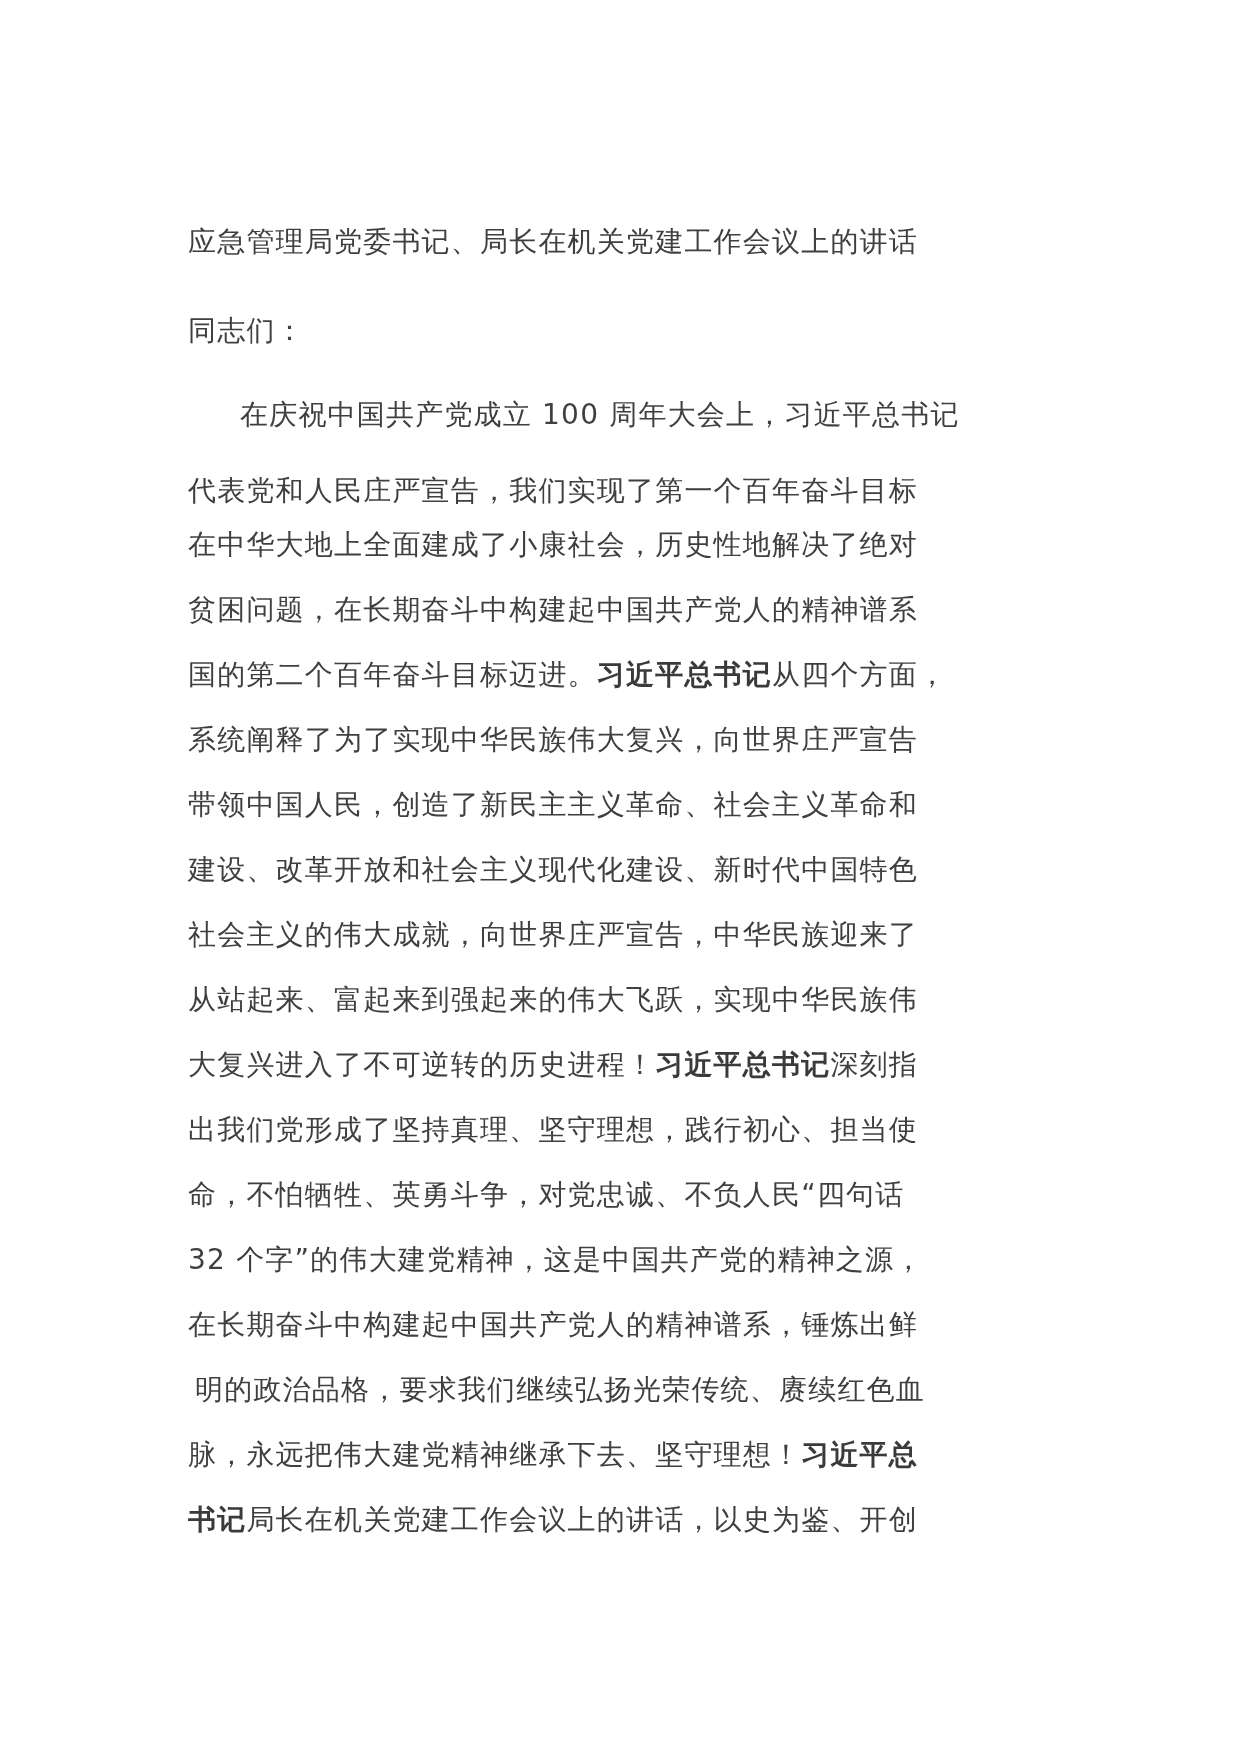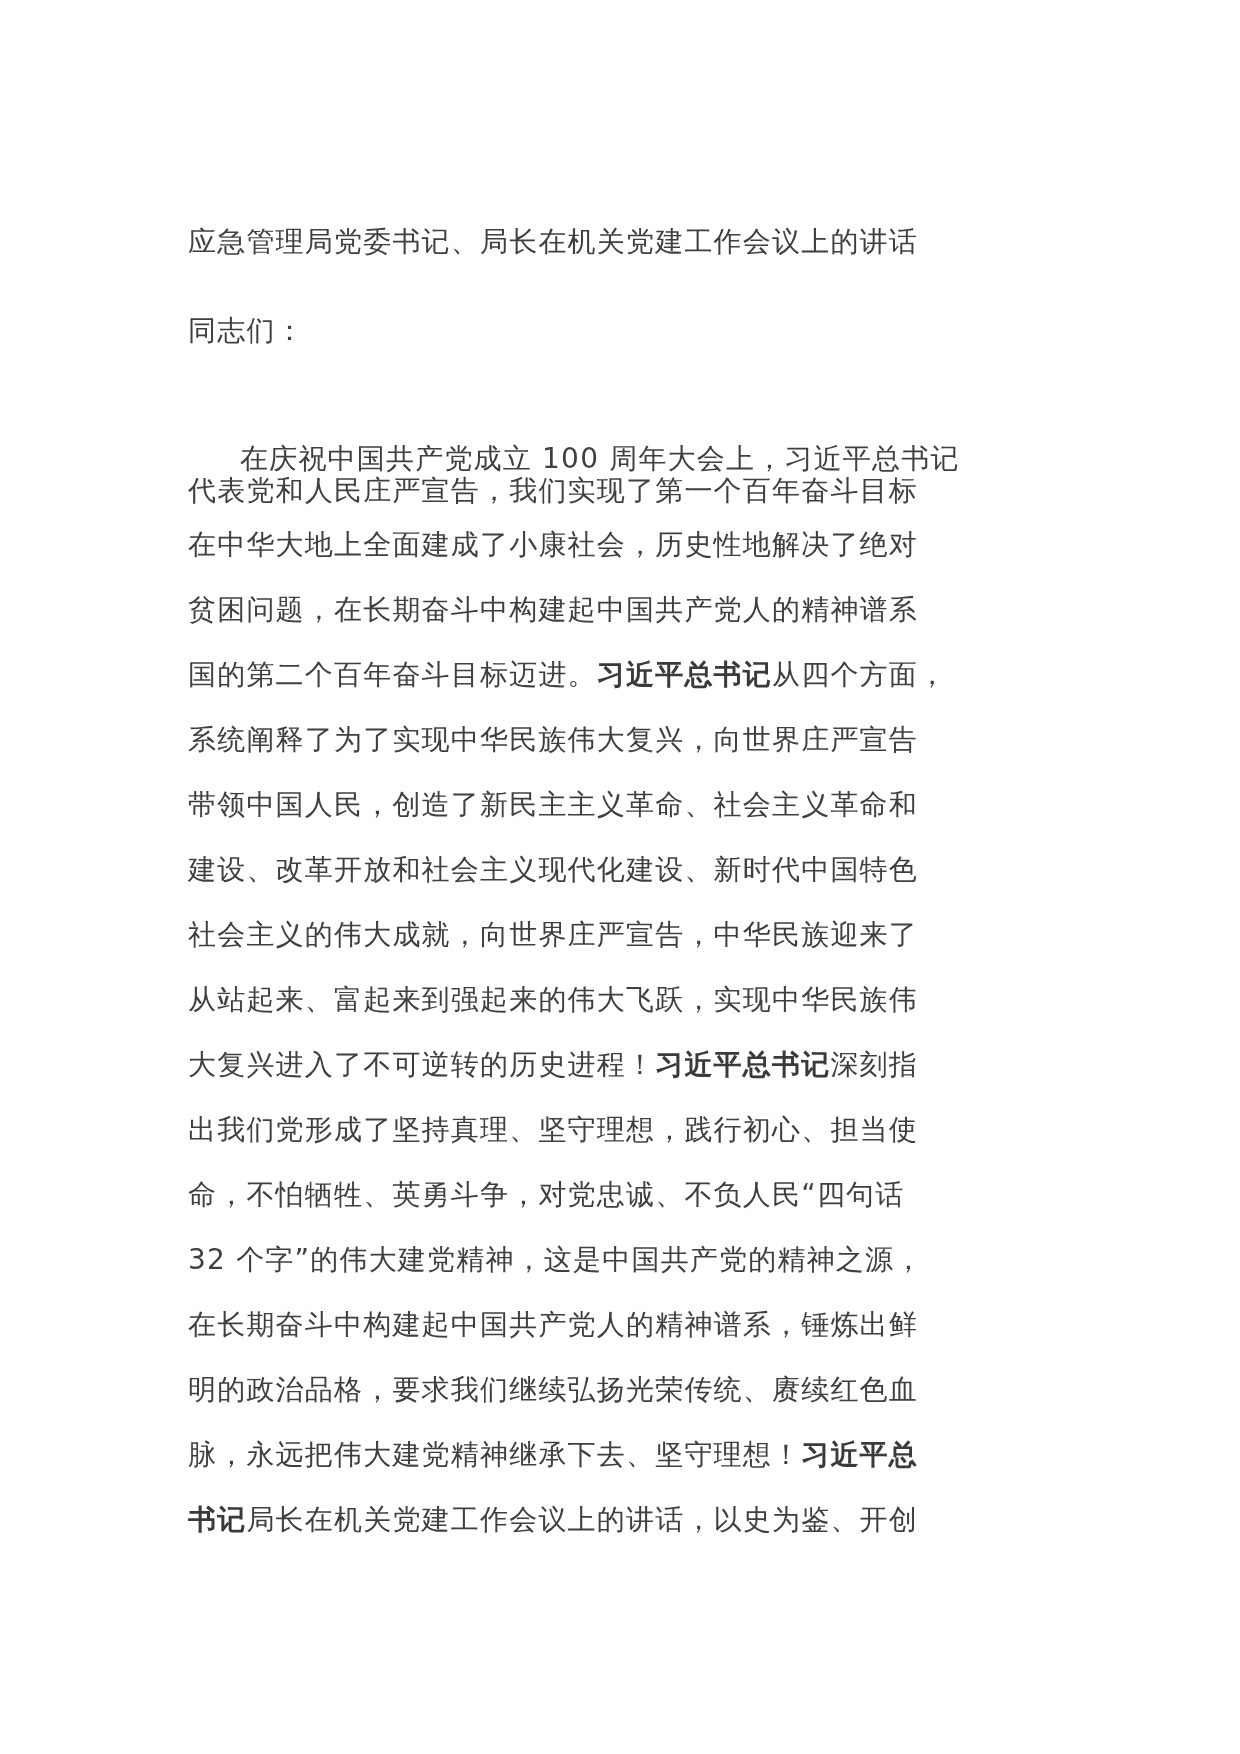--- a/index.html
+++ b/index.html
@@ -23,21 +23,21 @@
     }
     .line {
       position: absolute;
       left: 0;
       white-space: nowrap;
       font-size: 28px;
       line-height: 40px;
       height: 40px;
       letter-spacing: 1.2px;
     }
-    .indent { padding-left: 52px; margin-top: 44px; }
+    .indent { padding-left: 52px; }
     b { font-weight: bold; color: #3a3a3a; }
   </style>
 </head>
 <body>
 
 <div class="page">
   <div class="line" style="top:222px">应急管理局党委书记、局长在机关党建工作会议上的讲话</div>
   <div class="line" style="top:311px">同志们：</div>
   <div id="body">
       <div class="line indent" style="top: 395px;"><span>在庆祝中国共产党成立 100 周年大会上，习近平总书记</span></div>
@@ -48,17 +48,17 @@
       <div class="line" style="top: 720px;"><span>系统阐释了为了实现中华民族伟大复兴，向世界庄严宣告</span></div>
       <div class="line" style="top: 785px;"><span>带领中国人民，创造了新民主主义革命、社会主义革命和</span></div>
       <div class="line" style="top: 850px;"><span>建设、改革开放和社会主义现代化建设、新时代中国特色</span></div>
       <div class="line" style="top: 915px;"><span>社会主义的伟大成就，向世界庄严宣告，中华民族迎来了</span></div>
       <div class="line" style="top: 980px;"><span>从站起来、富起来到强起来的伟大飞跃，实现中华民族伟</span></div>
       <div class="line" style="top: 1045px;"><span>大复兴进入了不可逆转的历史进程！</span><b>习近平总书记</b><span>深刻指</span></div>
       <div class="line" style="top: 1110px;"><span>出我们党形成了坚持真理、坚守理想，践行初心、担当使</span></div>
       <div class="line" style="top: 1175px;"><span>命，不怕牺牲、英勇斗争，对党忠诚、不负人民“四句话</span></div>
       <div class="line" style="top: 1240px;"><span>32 个字”的伟大建党精神，这是中国共产党的精神之源，</span></div>
       <div class="line" style="top: 1305px;"><span>在长期奋斗中构建起中国共产党人的精神谱系，锤炼出鲜</span></div>
-      <div class="line" style="top: 1370px;"><span>明的政治品格，要求我们继续弘扬光荣传统、赓续红色血</span></div>
+      <div class="line" style="top: 1370px; margin-left: 7px;"><span>明的政治品格，要求我们继续弘扬光荣传统、赓续红色血</span></div>
       <div class="line" style="top: 1435px;"><span>脉，永远把伟大建党精神继承下去、坚守理想！</span><b>习近平总</b></div>
       <div class="line" style="top: 1500px;"><b>书记</b><span>局长在机关党建工作会议上的讲话，以史为鉴、开创</span></div>
     </div>
 </div>
 
 </body></html>

